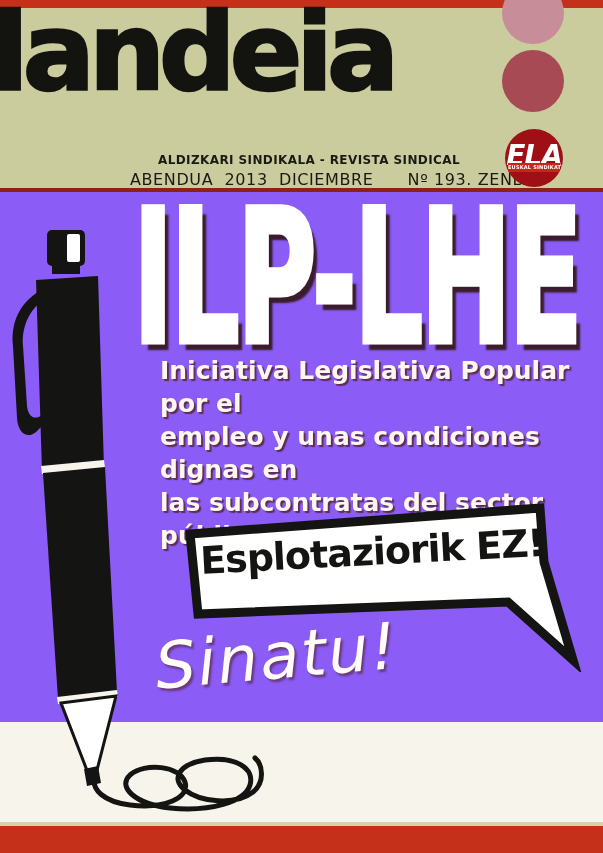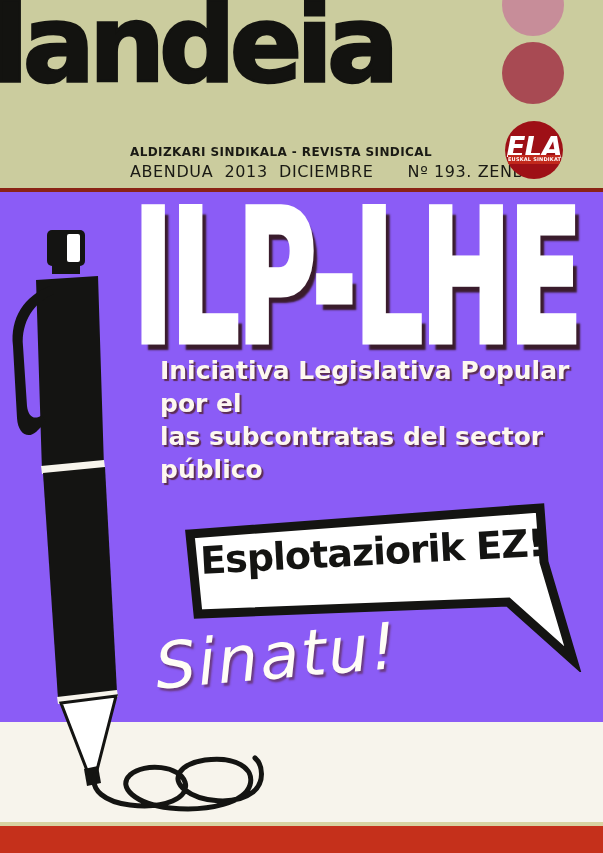--- a/index.html
+++ b/index.html
@@ -1,24 +1,24 @@
 <!DOCTYPE html>
 <html><head>
 <meta charset="utf-8">
 <style>
   html,body{margin:0;padding:0;}
   body{font-family:"DejaVu Sans","Liberation Sans",sans-serif;}
   .page{position:relative;width:603px;height:853px;overflow:hidden;background:#c5301b;}
 
   
-  .masthead{position:absolute;left:0;top:0;width:603px;height:188px;background:#cbcc9e;}
+  .masthead{position:absolute;left:0;top:8px;width:603px;height:188px;background:#cbcc9e;}
   .brand{position:absolute;left:-8px;top:-22px;margin:0;font-size:107px;font-weight:bold;
          color:#131310;letter-spacing:-6px;line-height:1.25;
          -webkit-text-stroke:2.5px #131310;}
-  .issue-block{position:absolute;left:130px;top:145px;width:330px;text-align:left;color:#1a1a14;}
+  .issue-block{position:absolute;left:130px;top:145px;width:330px;text-align:right;color:#1a1a14;}
   .tagline{font-size:12px;font-weight:bold;letter-spacing:.4px;white-space:pre;}
   .issue-line{font-size:16px;margin-top:3px;letter-spacing:.6px;white-space:pre;}
   .dot{position:absolute;border-radius:50%;width:62px;height:62px;}
   .dot1{left:502px;top:-26px;background:#c78d99;}
   .dot2{left:502px;top:42px;background:#a84a53;}
   .ela-badge{position:absolute;left:505px;top:121px;width:58px;height:58px;border-radius:50%;
              background:#9e1016;overflow:hidden;}
   .ela-name{position:absolute;left:0;top:13px;width:58px;text-align:center;color:#ffffff;
             font-size:28px;font-weight:bold;font-style:italic;letter-spacing:-1px;line-height:1;}
   .ela-sub{position:absolute;left:3px;top:34px;width:52px;height:9px;background:#c2291c;
@@ -76,20 +76,21 @@
       <div class="ela-sub">EUSKAL SINDIKATUA</div>
     </div>
   </header>
 
   <main class="poster">
 
     <h2 class="poster-title">ILP-LHE</h2>
 
     <div class="poster-subtitle">
       <div>Iniciativa Legislativa Popular por el</div>
+      <div>empleo y unas condiciones dignas en</div>
       <div>las subcontratas del sector público</div>
     </div>
 
     <svg class="bubble-svg" viewBox="0 0 410 170">
       <polygon points="12,32 362,6 366,60 395,158 330,100 20,112" fill="#ffffff" stroke="#141412" stroke-width="9" stroke-linejoin="miter"></polygon>
     </svg>
     <div class="bubble-text">Esplotaziorik EZ!</div>
 
     <div class="signature">Sinatu!</div>
 

